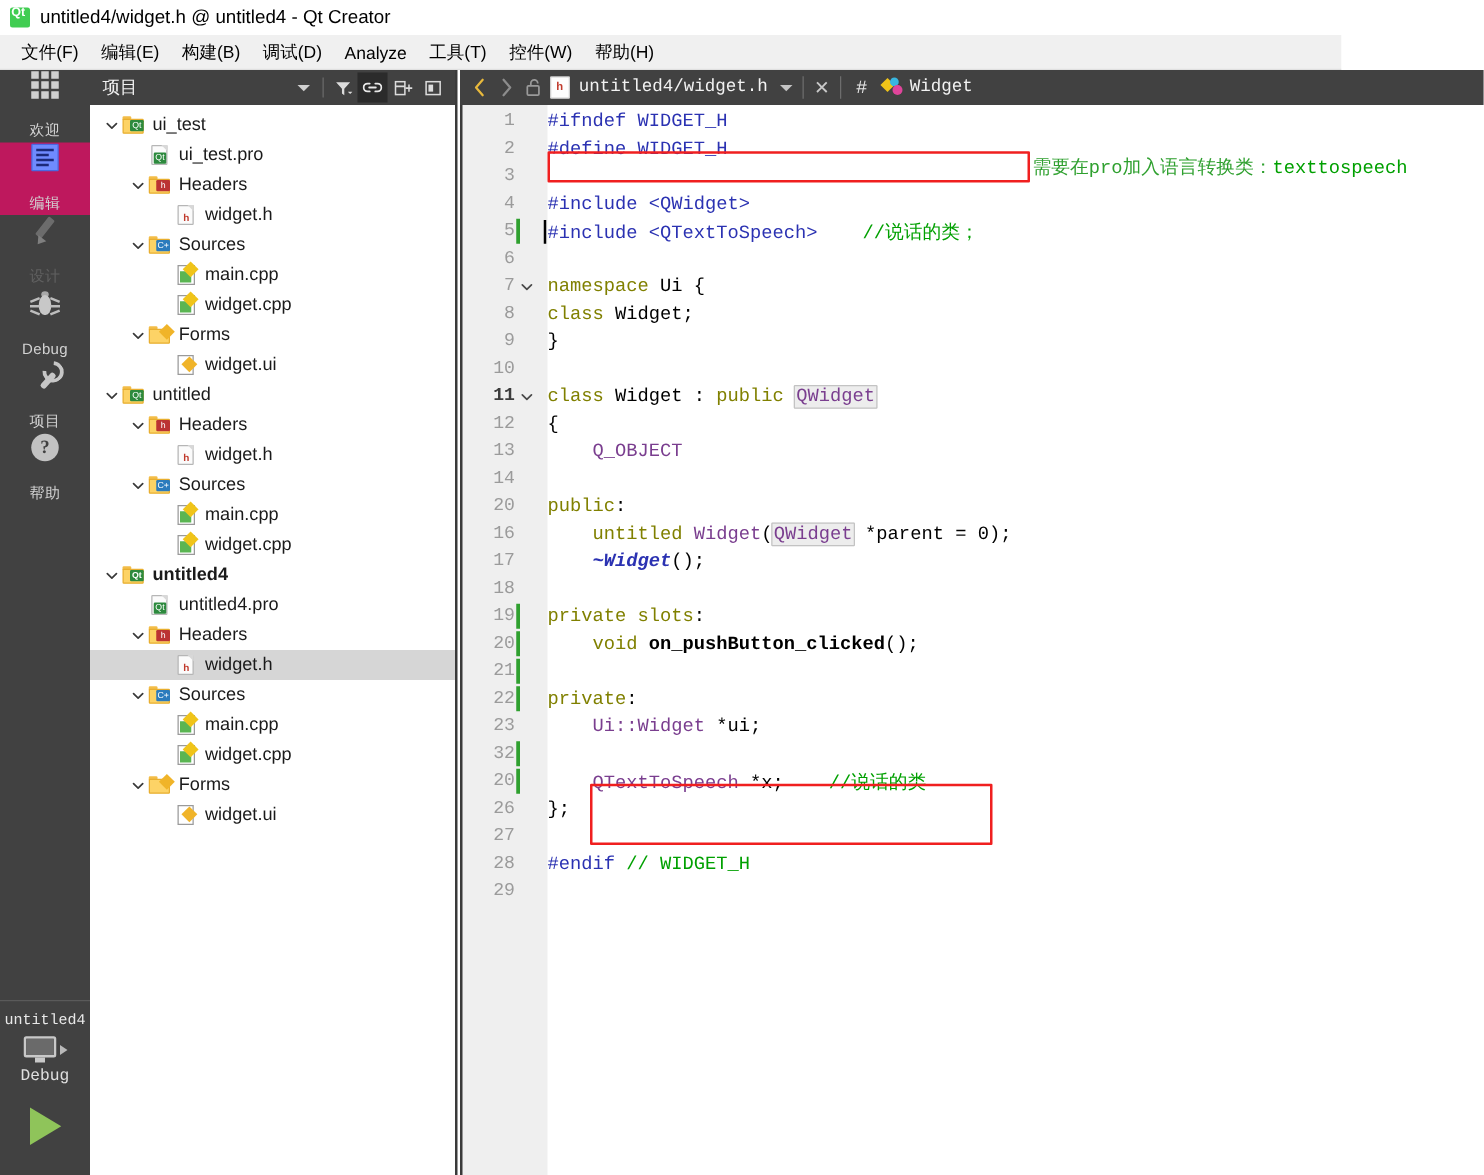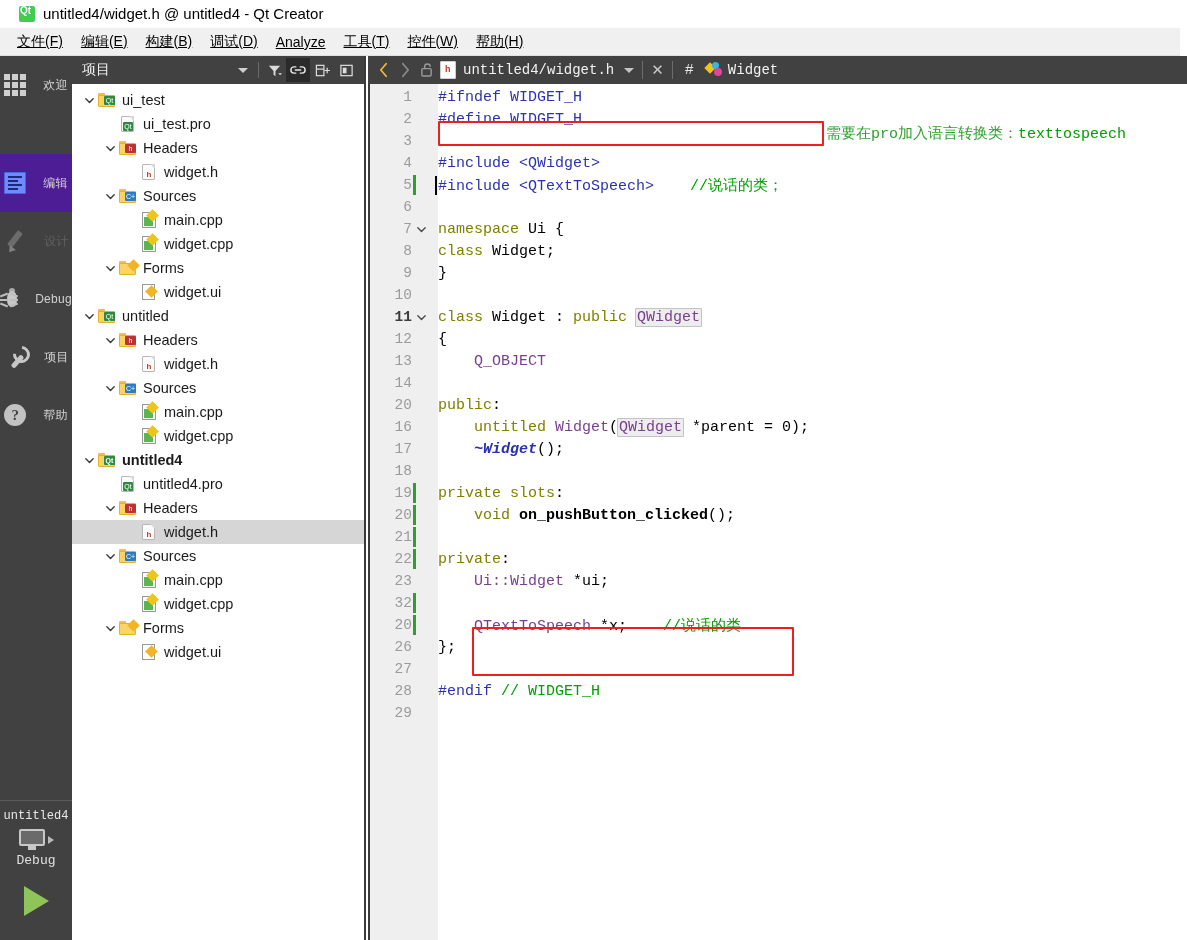--- a/index.html
+++ b/index.html
@@ -14,21 +14,21 @@
     position: relative;
     width: 1187px; height: 940px;
     background: #ffffff;
   }
 
   
   .titlebar {
     position: absolute; left: 0; top: 0; width: 1187px; height: 28px;
     background: #ffffff;
     display: flex; align-items: center;
-    padding-left: 19px;
+    padding-left: 8px;
     border-bottom: 1px solid #ffffff;
   }
   .qt-logo {
     width: 16px; height: 16px; margin-right: 8px;
     position: relative; flex: 0 0 auto;
     background: #41cd52;
     border-radius: 2px;
   }
   .qt-logo::after {
     content: "Qt";
@@ -37,45 +37,44 @@
     font-family: "Liberation Sans", sans-serif;
   }
   .title-text {
     font-size: 15px; color: #000000;
     font-family: "Liberation Sans", sans-serif;
     white-space: nowrap;
   }
 
   
   .menubar {
-    position: absolute; left: 0; top: 28px; width: 1180px; height: 28px;
+    position: absolute; left: 0; top: 28px; width: 1073px; height: 28px;
     background: #f0f0f0;
     display: flex; align-items: center;
     padding-left: 8px;
     border-bottom: 1px solid #e0e0e0;
-    text-decoration: underline;
   }
   .menu-item {
     font-size: 14px; color: #000000; padding: 2px 9px;
     white-space: nowrap; cursor: default;
     font-family: "Liberation Sans", sans-serif;
   }
 
   
   .modebar {
     position: absolute; left: 0; top: 56px; width: 72px; height: 884px;
     background: #414141;
     display: flex; flex-direction: column; align-items: stretch;
   }
   .mode {
-    height: 58px; display: flex; flex-direction: row;
+    height: 58px; display: flex; flex-direction: column;
     align-items: center; justify-content: center; gap: 17px;
     color: #b4b4b4; cursor: pointer; position: relative;
   }
-  .mode.active { background: #4c1d95; margin-top: 40px; }
+  .mode.active { background: #be185d; }
   .mode.disabled { opacity: 0.42; cursor: default; }
   .mode-label {
     font-size: 12px; color: #d2d2d2;
     font-family: "Liberation Sans", sans-serif;
     letter-spacing: .3px;
   }
   .mode.disabled .mode-label { color: #8a8a8a; }
 
   
   .ico-grid {

